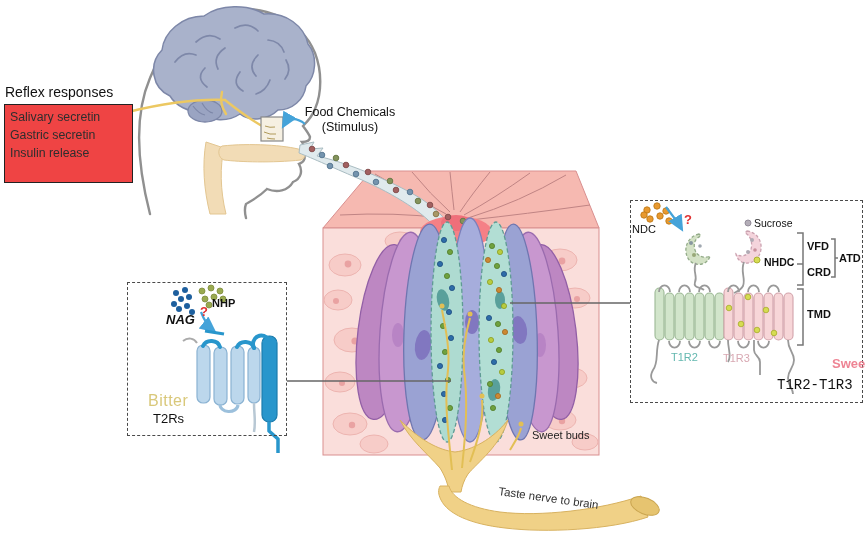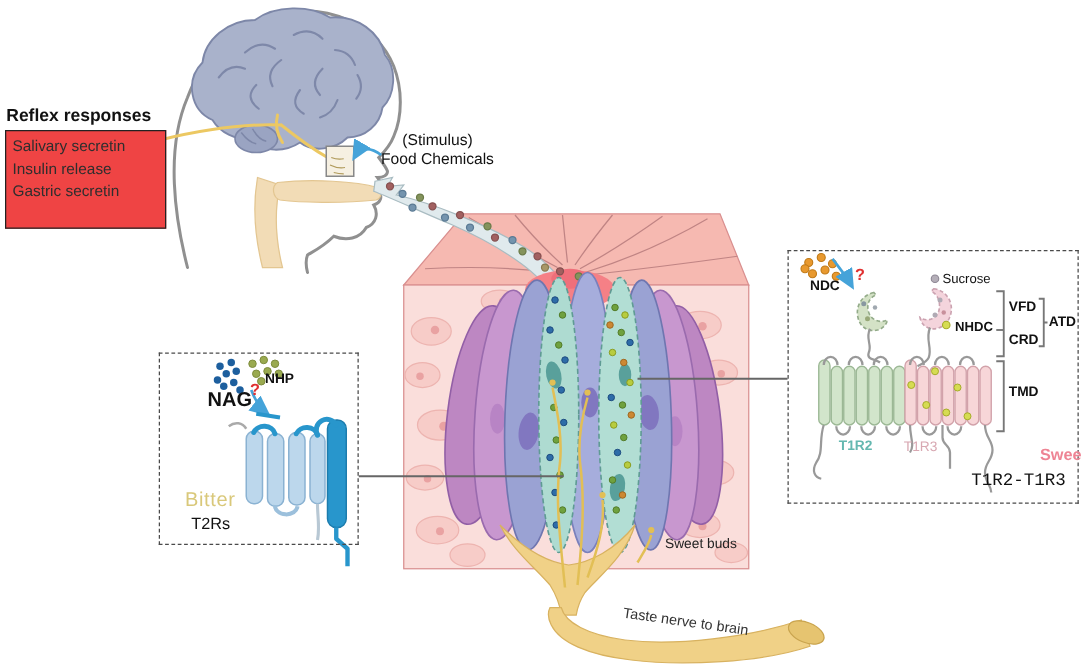--- a/index.html
+++ b/index.html
@@ -1,49 +1,49 @@
 <!DOCTYPE html>
 <html><head>
 <meta charset="utf-8">
 <style>
   html,body{margin:0;padding:0;background:#fff;}
   #stage{position:relative;width:865px;height:535px;background:#fff;overflow:hidden;
          font-family:"Liberation Sans", sans-serif;color:#1a1a1a;}
   #art{position:absolute;left:0;top:0;}
   .lbl{position:absolute;white-space:nowrap;}
   
-  .reflex-title{left:5px;top:84px;font-size:14px;font-weight:bold;color:#111;text-align:center;}
+  .reflex-title{left:5px;top:84px;font-size:14px;font-weight:normal;color:#111;text-align:center;}
   .reflex-box{position:absolute;left:4px;top:104px;width:118px;height:72px;
               border:1.6px solid #222;background:#ef4444;padding:3px 4px 2px 5px;}
   .reflex-item{font-size:12.3px;line-height:18px;color:#2e2e2e;white-space:nowrap;}
   
   .food-label{left:288px;top:105px;width:124px;text-align:center;font-size:12.5px;line-height:15px;color:#111;}
   
   .taste-buds{left:532px;top:429px;font-size:11px;color:#222;}
   .taste-nerve{left:498px;top:492px;font-size:11.5px;color:#333;transform:rotate(8deg);}
   
   .dash-box{position:absolute;border:1.7px dashed #4a4a4a;background:transparent;}
   .bitter-box{left:127px;top:282px;width:158px;height:152px;}
   .sweet-box{left:630px;top:200px;width:231px;height:201px;}
   
-  .nag{left:166px;top:312px;font-size:16px;font-weight:bold;color:#111;}
+  .nag{left:166px;top:312px;font-size:13px;font-weight:bold;color:#111;font-style:italic;}
   .nhp{left:212px;top:297px;font-size:11px;font-weight:bold;color:#111;}
   .q-bitter{left:200px;top:304px;font-size:13px;font-weight:bold;color:#e03030;}
   .bitter-title{left:148px;top:392px;font-size:16px;font-weight:normal;color:#d9c87a;letter-spacing:.5px;}
   .bitter-sub{left:153px;top:411px;font-size:13px;color:#111;}
   
-  .ndc{left:648px;top:223px;font-size:11px;font-weight:bold;color:#111;}
+  .ndc{left:632px;top:223px;font-size:11px;font-weight:normal;color:#111;}
   .q-sweet{left:684px;top:212px;font-size:13px;font-weight:bold;color:#e03030;}
   .sucrose{left:754px;top:217px;font-size:10.5px;color:#111;}
   .nhdc{left:764px;top:256px;font-size:10.5px;font-weight:bold;color:#111;}
   .vfd{left:807px;top:240px;font-size:11px;font-weight:bold;color:#111;}
   .crd{left:807px;top:266px;font-size:11px;font-weight:bold;color:#111;}
   .atd{left:839px;top:252px;font-size:11px;font-weight:bold;color:#111;}
   .tmd{left:807px;top:308px;font-size:11px;font-weight:bold;color:#111;}
-  .t1r2{left:671px;top:351px;font-size:11px;color:#64b8b0;font-weight:bold;}
+  .t1r2{left:671px;top:351px;font-size:11px;color:#64b8b0;}
   .t1r3{left:723px;top:352px;font-size:11px;color:#d8a8b2;}
   .sweet-title{left:832px;top:356px;font-size:13px;font-weight:bold;color:#ee8494;}
   .sweet-sub{left:777px;top:377px;font-size:14px;color:#111;font-family:Liberation Mono, monospace;}
 </style>
 </head>
 <body>
 
 <div id="stage">
 
 <svg id="art" width="865" height="535" viewBox="0 0 865 535">
@@ -381,27 +381,27 @@
       <path d="M831,239 L835,239 L835,277 L831,277"></path>
       <path d="M835,258 L838,258"></path>
       <path d="M797,289 L803,289 L803,345 L797,345"></path>
     </g>
   </g>
 </svg>
 
   <div class="lbl reflex-title">Reflex responses</div>
   <div class="reflex-box">
     <div class="reflex-item">Salivary secretin</div>
+    <div class="reflex-item">Gastric secretin</div>
     <div class="reflex-item">Insulin release</div>
-    <div class="reflex-item">Gastric secretin</div>
   </div>
 
   <div class="lbl food-label">
+    <div>Food Chemicals</div>
     <div>(Stimulus)</div>
-    <div>Food Chemicals</div>
   </div>
 
   <div class="lbl taste-buds">Sweet buds</div>
   <div class="lbl taste-nerve">Taste nerve to brain</div>
 
   <div class="dash-box bitter-box"></div>
   <div class="lbl nag">NAG</div>
   <div class="lbl nhp">NHP</div>
   <div class="lbl q-bitter">?</div>
   <div class="lbl bitter-title">Bitter</div>

